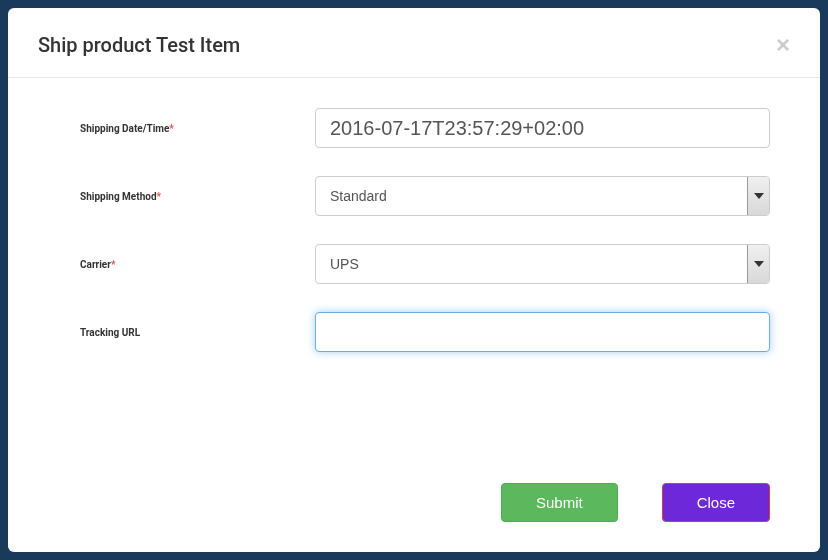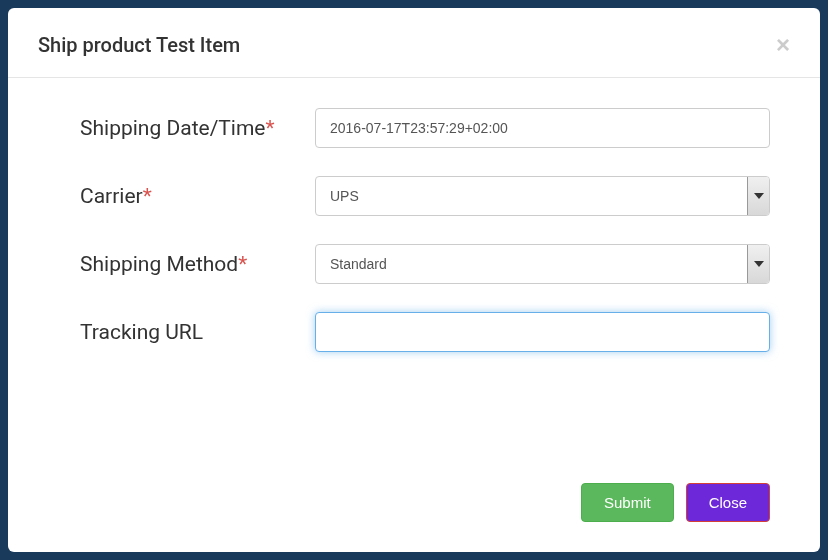--- a/index.html
+++ b/index.html
@@ -49,33 +49,33 @@
       padding: 30px 50px 20px 72px;
       flex: 1;
     }
     .form-row {
       display: flex;
       align-items: center;
       margin-bottom: 28px;
     }
     .form-label {
       width: 235px;
-      font-size: 21px;
-      font-weight: normal;
+      font-size: 10px;
+      font-weight: bold;
       color: #333;
       flex-shrink: 0;
     }
     .required-mark {
       color: #d9534f;
     }
     .form-input {
       flex: 1;
       height: 40px;
       padding: 8px 14px;
-      font-size: 14px;
+      font-size: 20px;
       color: #555;
       background: #fff;
       border: 1px solid #ccc;
       border-radius: 4px;
       outline: none;
     }
     .form-input:focus,
     .form-input.focused {
       border-color: #66afe9;
       box-shadow: 0 0 8px rgba(102, 175, 233, 0.6);
@@ -121,27 +121,28 @@
       border-right: 5px solid transparent;
       border-top: 6px solid #333;
     }
     .modal-footer {
       padding: 0 50px 30px 0;
       display: flex;
       justify-content: flex-end;
       gap: 12px;
     }
     .btn {
-      padding: 10px 22px;
+      padding: 10px 34px;
       font-size: 15px;
       font-weight: 500;
       border-radius: 4px;
       cursor: pointer;
       border: 1px solid transparent;
       color: #fff;
+      margin-left: 32px;
     }
     .btn-submit {
       background: #5cb85c;
       border-color: #4cae4c;
     }
     .btn-close {
       background: #6d28d9;
       border-color: #d43f3a;
     }
   </style>
@@ -154,46 +155,46 @@
     <button class="close-x">×</button>
   </div>
 
   <div class="modal-body">
 
     <div class="form-row">
       <label class="form-label">
         <span>Shipping Date/Time</span><span class="required-mark">*</span>
       </label>
       <input type="text" class="form-input" value="2016-07-17T23:57:29+02:00" style="">
+    </div>
+
+    <div class="form-row">
+      <label class="form-label">
+        <span>Shipping Method</span><span class="required-mark">*</span>
+      </label>
+      <div class="select-wrap">
+        <select class="form-select">
+          <option>Standard</option>
+        </select>
+        <div class="select-button"></div>
+      </div>
     </div>
 
     <div class="form-row">
       <label class="form-label">
         <span>Carrier</span><span class="required-mark">*</span>
       </label>
       <div class="select-wrap">
         <select class="form-select">
           <option>UPS</option>
         </select>
         <div class="select-button"></div>
       </div>
     </div>
 
-    <div class="form-row">
-      <label class="form-label">
-        <span>Shipping Method</span><span class="required-mark">*</span>
-      </label>
-      <div class="select-wrap">
-        <select class="form-select">
-          <option>Standard</option>
-        </select>
-        <div class="select-button"></div>
-      </div>
-    </div>
-
 
     <div class="form-row">
       <label class="form-label">
         <span>Tracking URL</span>
       </label>
       <input type="text" class="form-input focused" value="" style="">
     </div>
 
   </div>
 

